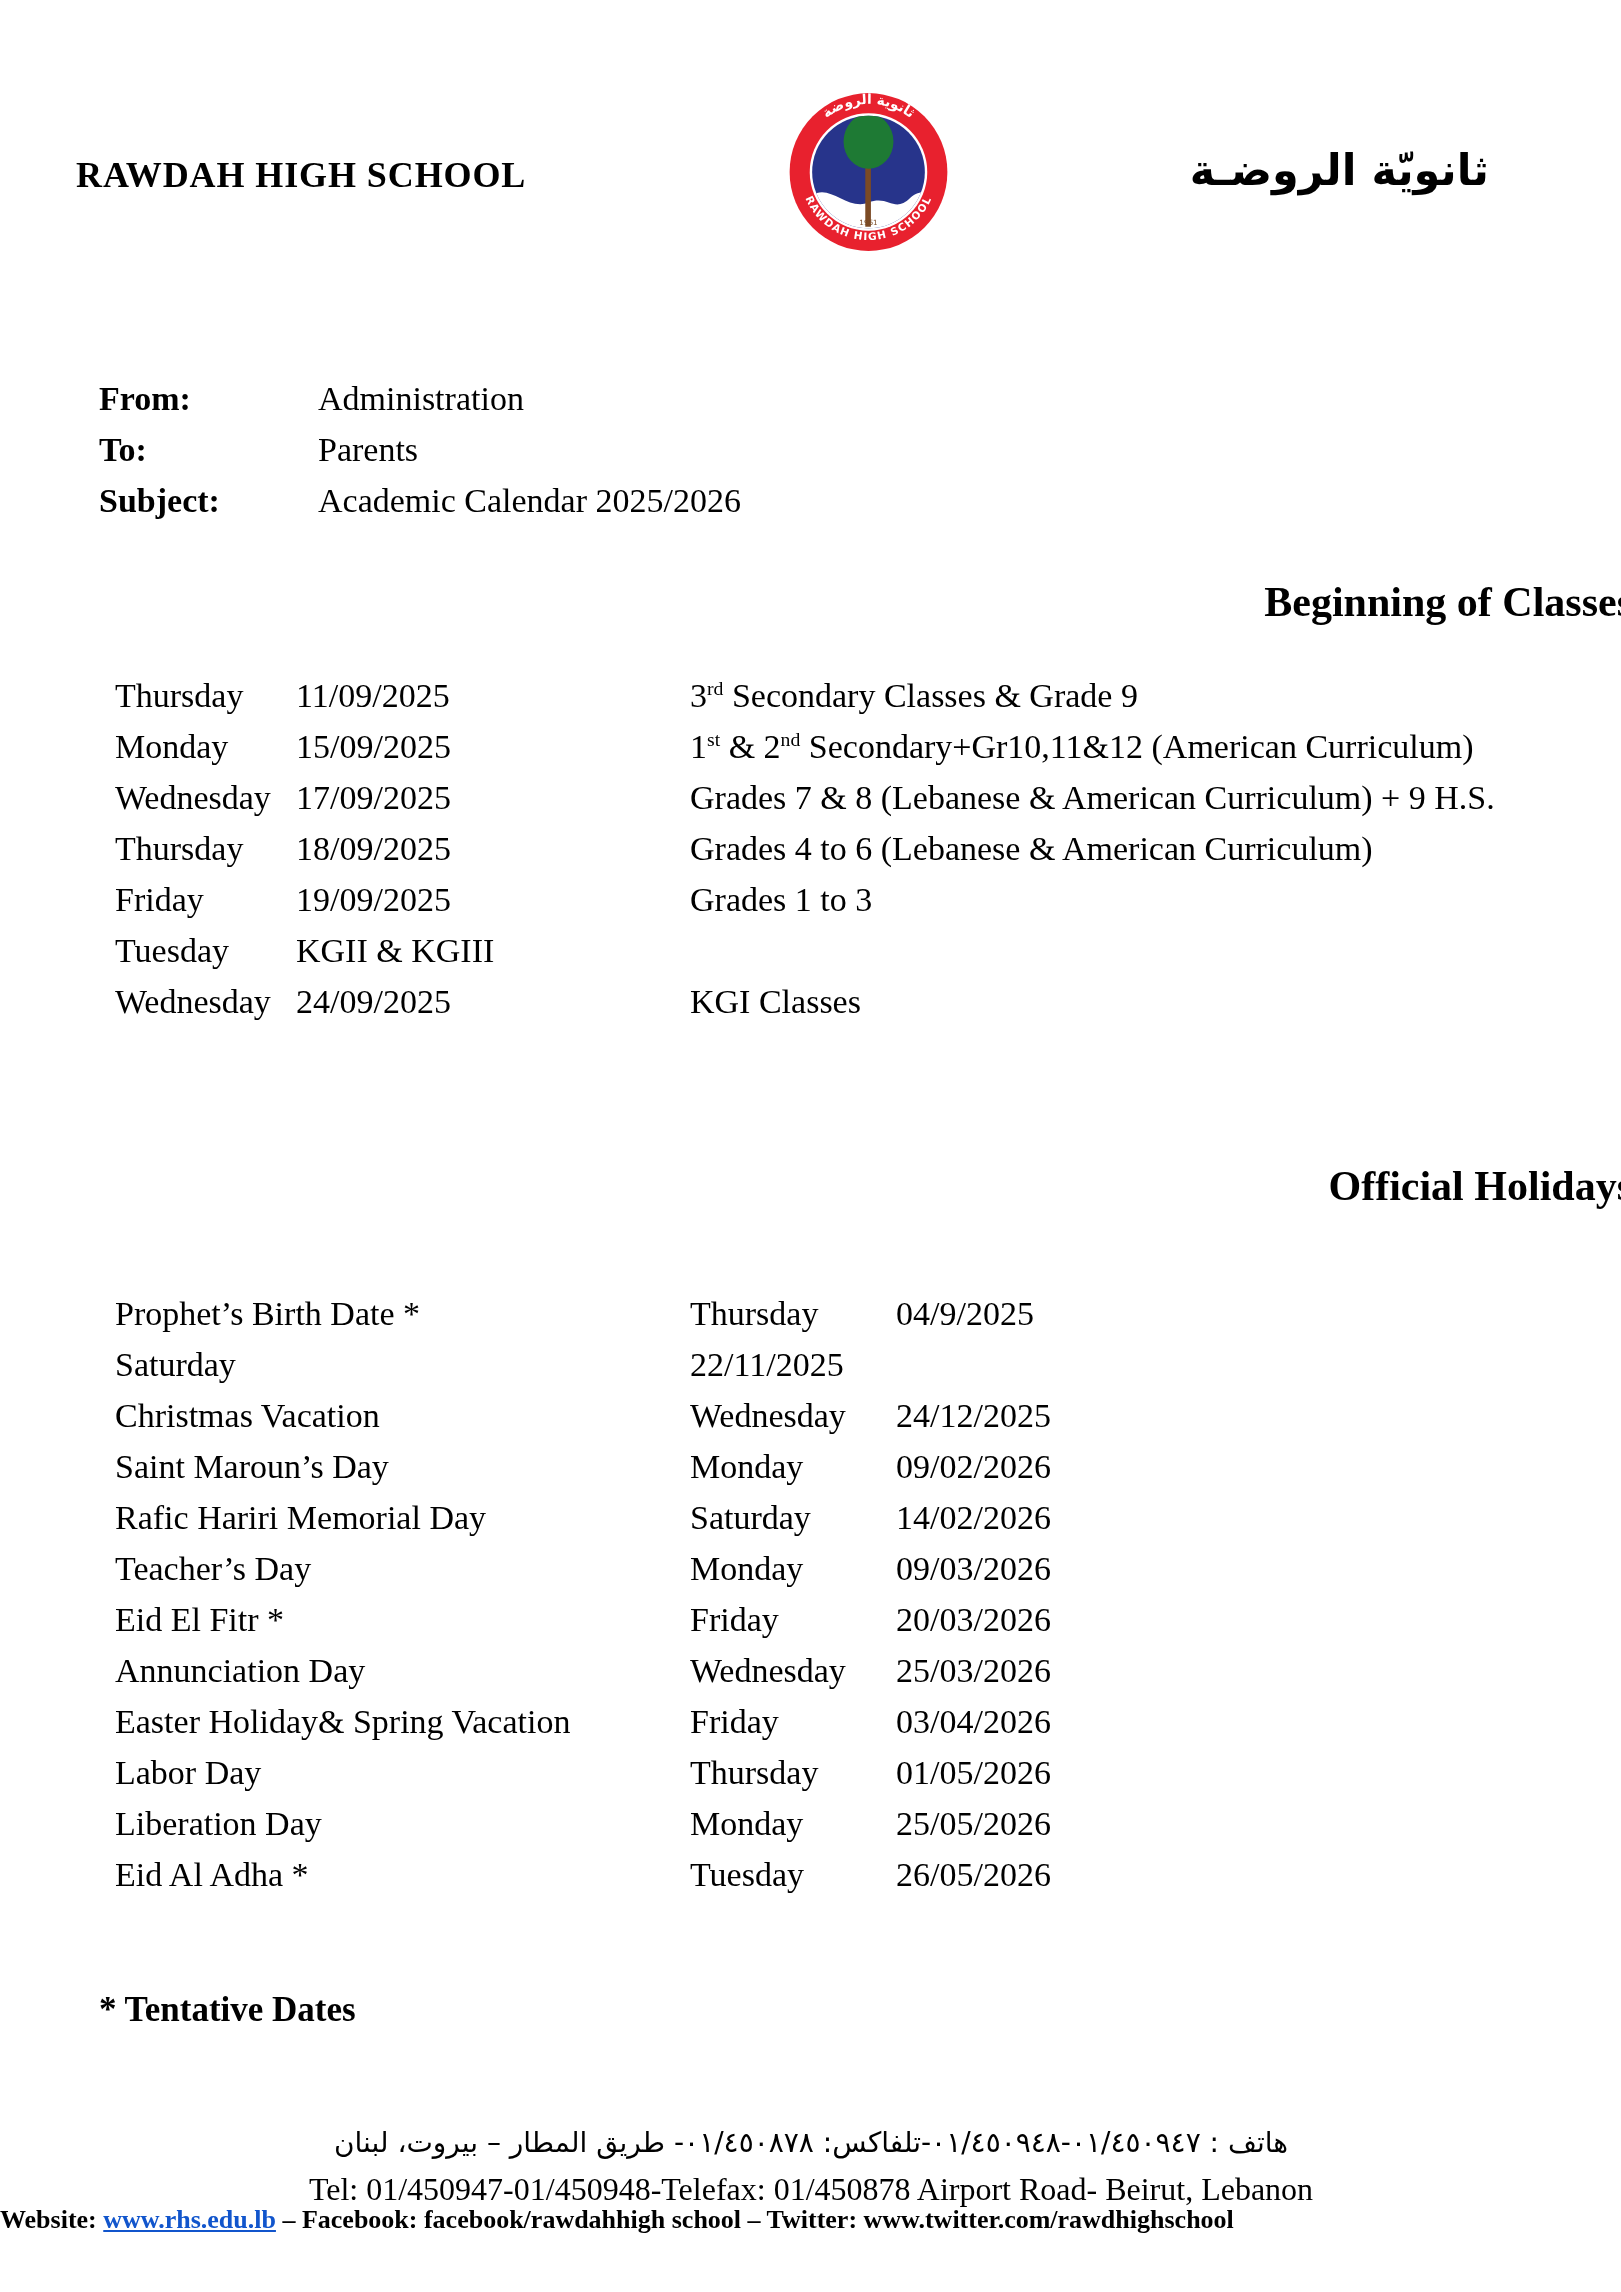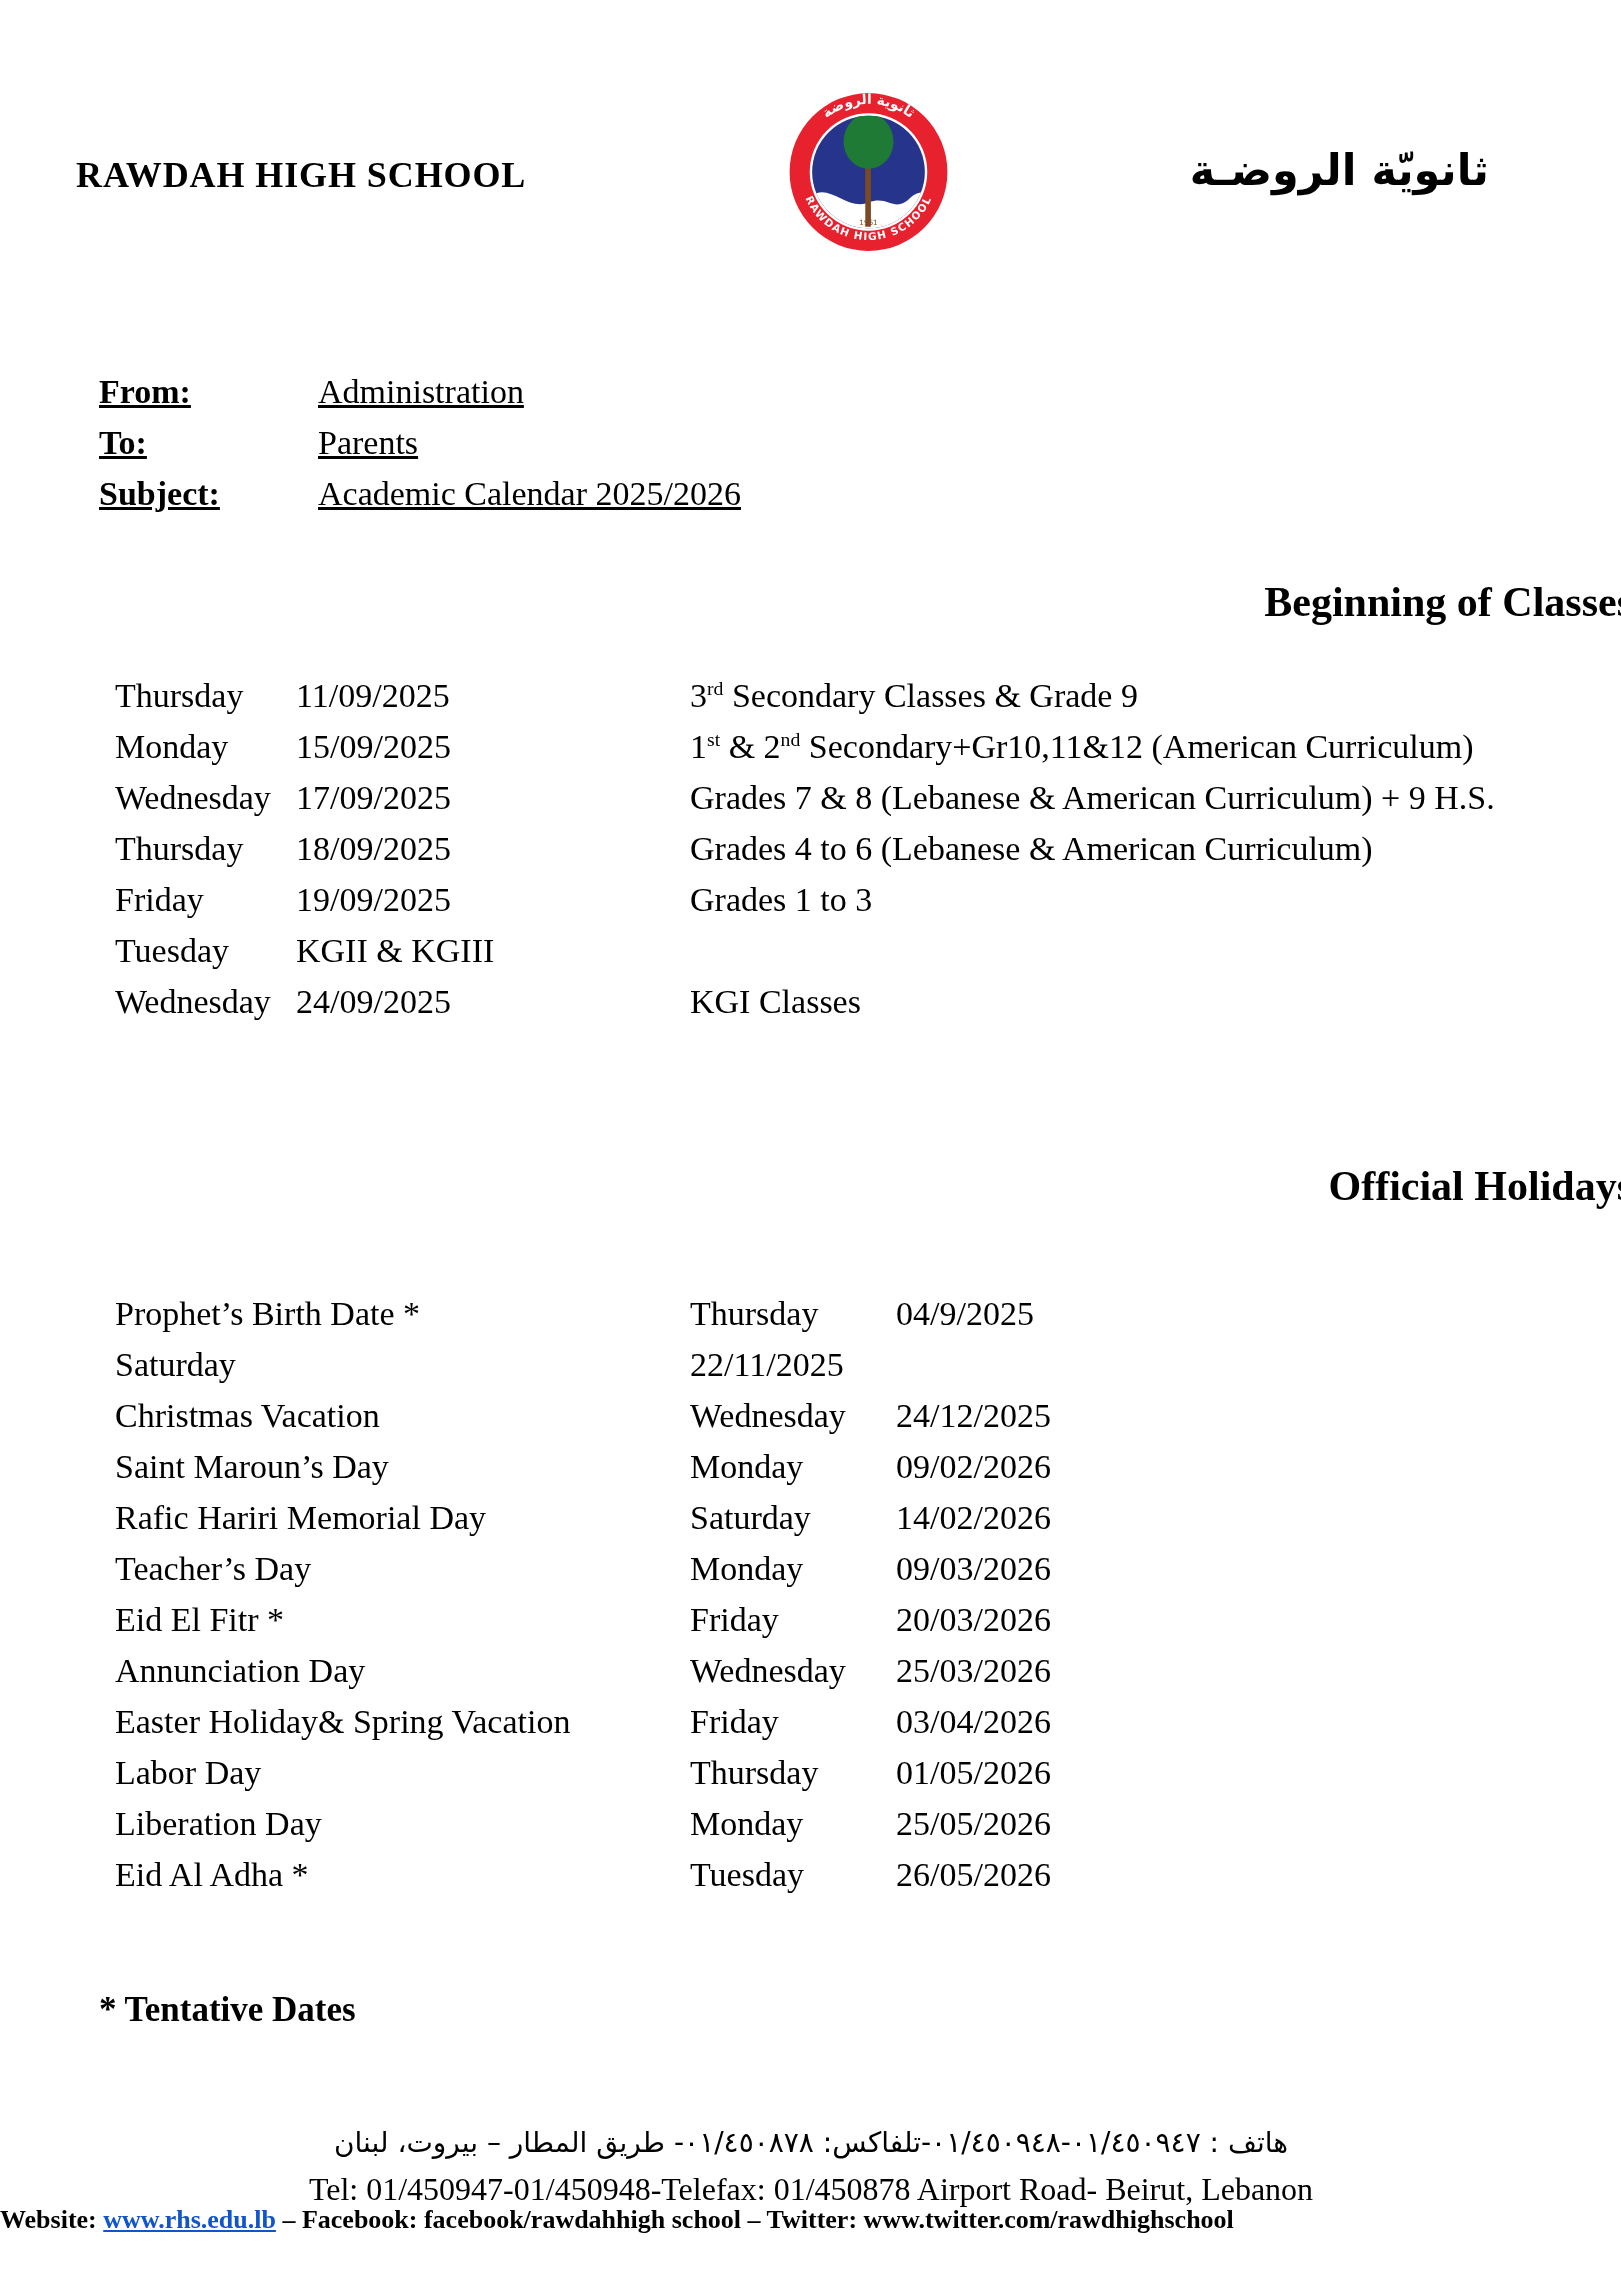--- a/index.html
+++ b/index.html
@@ -5,21 +5,21 @@
   html,body{margin:0;padding:0;background:#ffffff;}
   .page{
     position:relative;width:1622px;height:2293px;background:#ffffff;
     font-family:"Liberation Serif",serif;color:#000;overflow:hidden;
   }
   .school-name{position:absolute;left:76px;top:154px;font-size:36px;font-weight:bold;letter-spacing:0.9px;}
   .arabic-title{position:absolute;right:133px;top:145px;font-size:43px;font-weight:bold;direction:rtl;font-family:"DejaVu Sans",sans-serif;}
   .logo{position:absolute;left:788px;top:86px;width:161px;height:172px;}
 
   .memo{position:absolute;left:99px;top:373px;}
-  .memo-row{display:flex;height:51px;align-items:flex-start;font-size:34px;text-decoration:underline;}
+  .memo-row{display:flex;height:51px;align-items:center;font-size:34px;}
   .memo-label{font-weight:bold;width:219px;flex:0 0 219px;}
 
   .section-heading{position:absolute;left:11px;width:100%;text-align:right;font-size:42px;font-weight:bold;}
   .heading-classes{top:578px;}
   .heading-holidays{top:1162px;}
 
   .classes-table{position:absolute;left:115px;top:677px;}
   .c-row{display:grid;grid-template-columns:181px 394px auto;height:51px;font-size:34px;white-space:nowrap;}
 
   .reminder{position:absolute;left:99px;top:1069px;width:1343px;font-size:32px;line-height:47px;}

